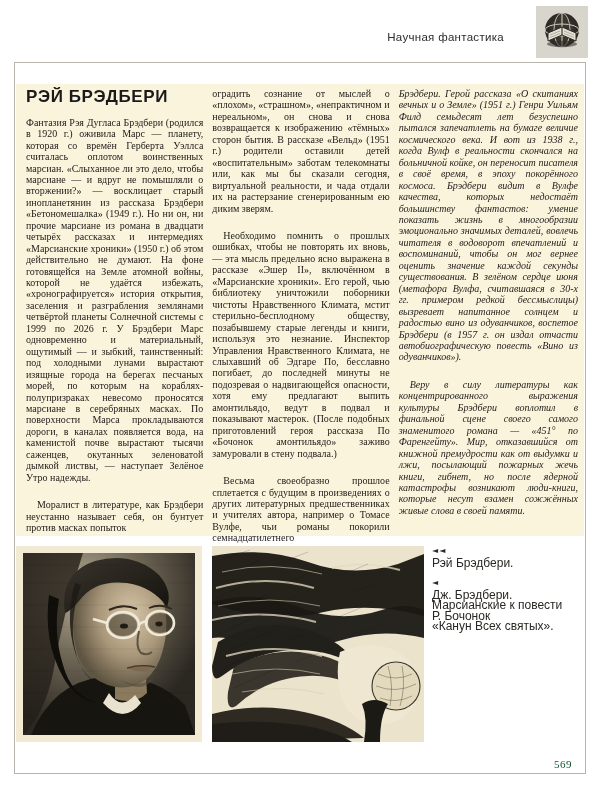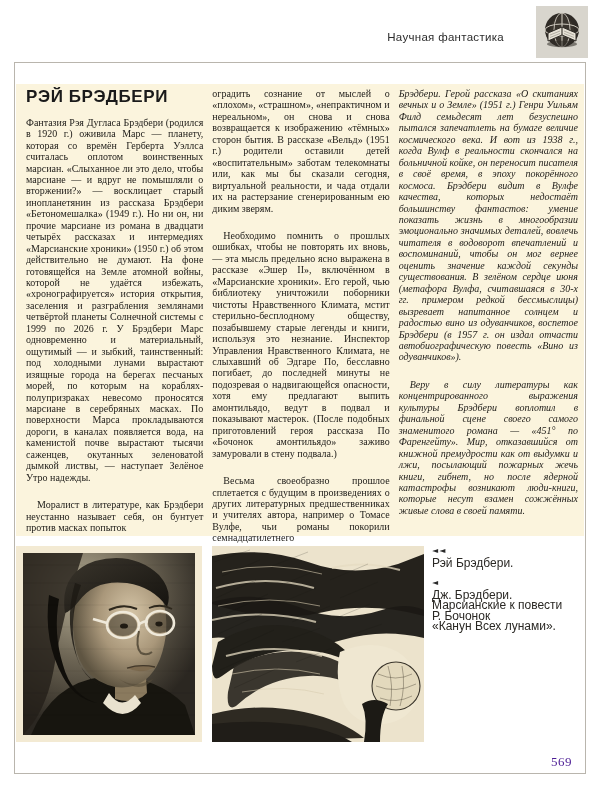--- a/index.html
+++ b/index.html
@@ -175,22 +175,22 @@
     line-height: 10.2px;
     color: #2a2824;
   }
 
   
   .page-number {
     position: absolute;
     right: 28px;
     bottom: 18px;
     font-family: "Liberation Serif", "DejaVu Serif", serif;
-    font-size: 13px;
-    color: #4c1d95;
+    font-size: 11px;
+    color: #14532d;
     letter-spacing: 0.5px;
     margin-top: 15px;
   }
 </style>
 </head>
 <body>
 
 <div class="page">
 
   <div class="header">
@@ -369,21 +369,21 @@
       <div class="cap-block">
         <div class="cap-arrow">◄◄</div>
         <div class="cap-text">Рэй Брэдбери.</div>
       </div>
 
       <div class="cap-block">
         <div class="cap-arrow">◄</div>
         <div class="cap-text">Дж. Брэдбери.</div>
         <div class="cap-text">Марсианские к повести</div>
         <div class="cap-text">Р. Бочонок</div>
-        <div class="cap-text">«Канун Всех лунами».</div>
+        <div class="cap-text">«Канун Всех святых».</div>
       </div>
 
     </div>
 
   </div>
 
   <div class="page-number">569</div>
 
 </div>
 

